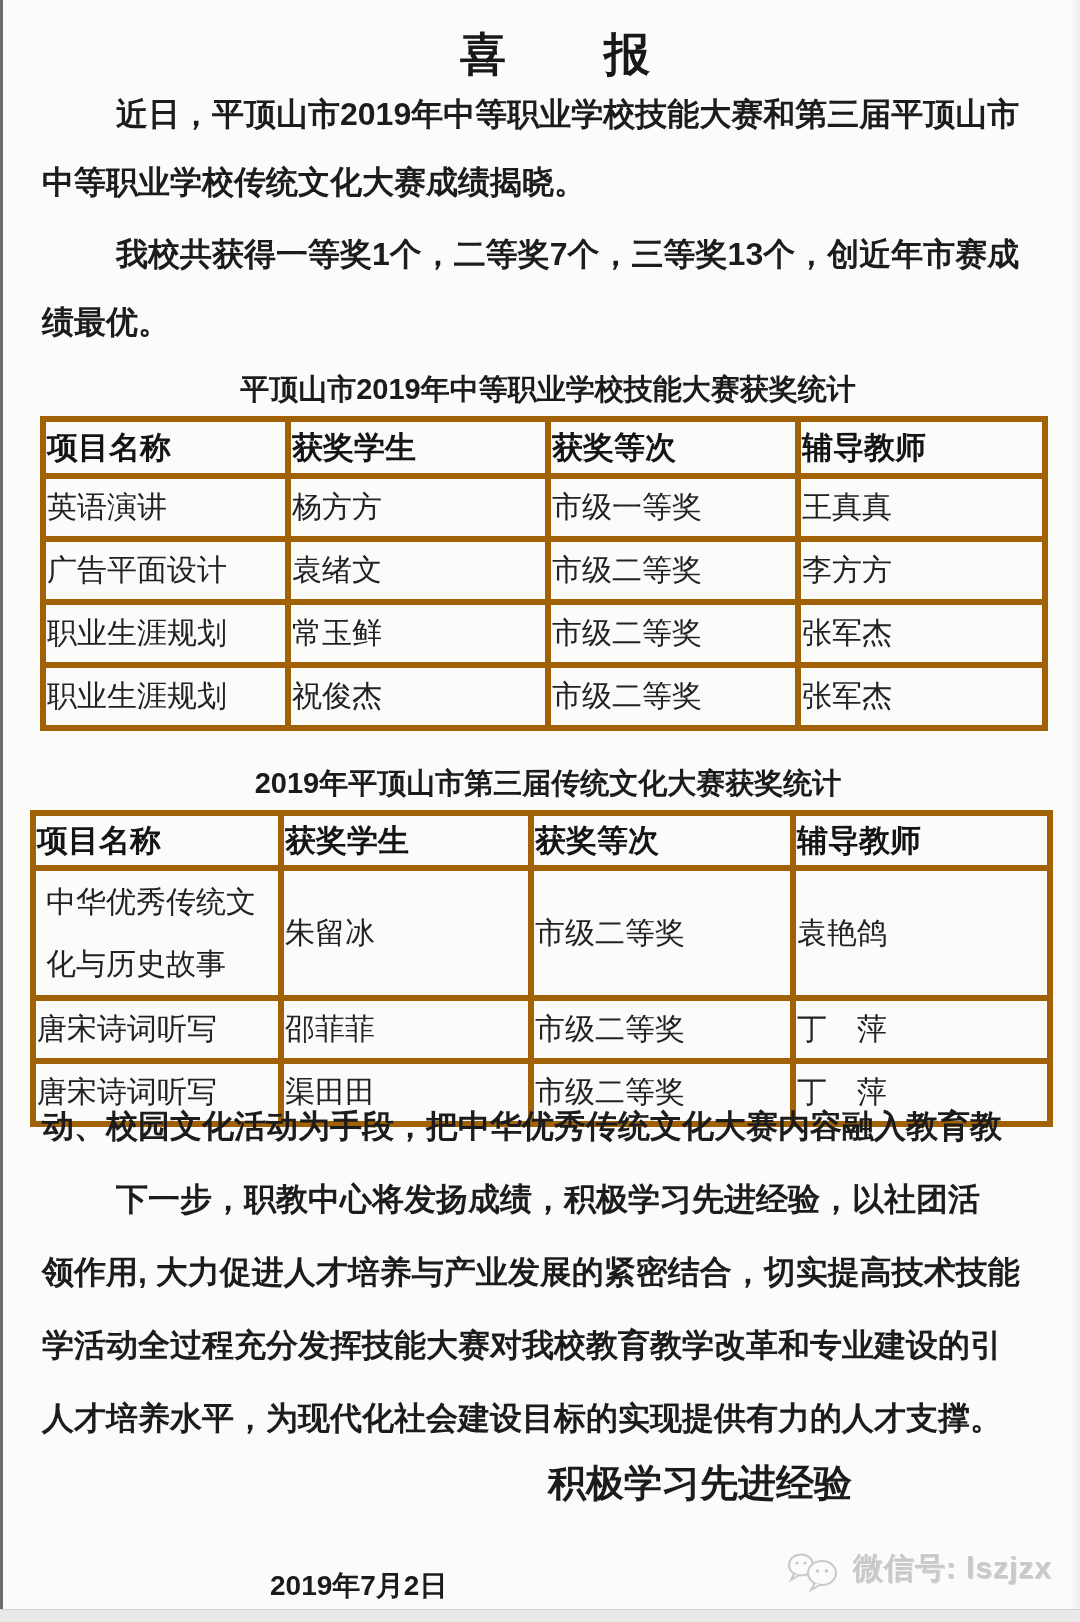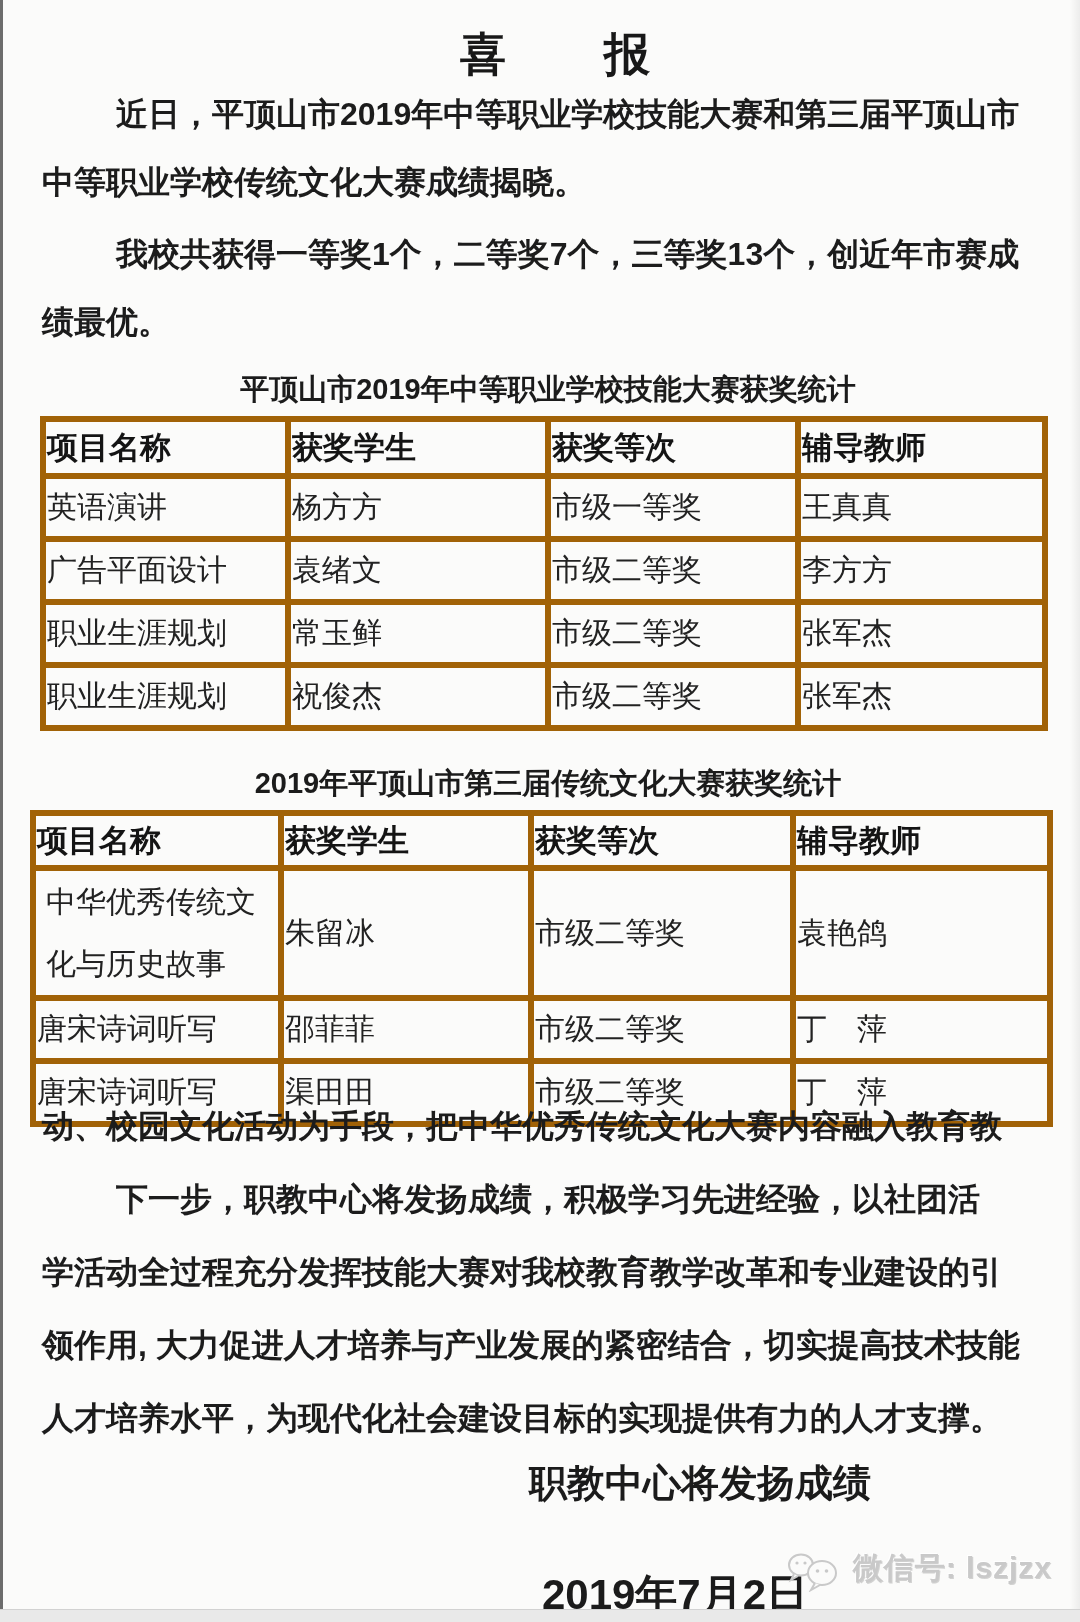--- a/index.html
+++ b/index.html
@@ -68,21 +68,21 @@
   #table2 td.project-wrap {
     word-break: break-all; line-height: 62px; padding: 0 10px;
   }
 
   .signature-org {
     position: absolute; top: 1458px; left: 320px; right: 0;
     text-align: center; font-size: 38px; font-weight: 600; color: #1b1b1b;
   }
   .signature-date {
     position: absolute; top: 1567px; left: 270px; right: 0;
-    text-align: center; font-size: 42px; font-weight: 600; color: #1b1b1b;
+    font-size: 28px; font-weight: 600; color: #1b1b1b;
   }
 
   .watermark {
     position: absolute; top: 1548px; right: 28px;
     display: flex; gap: 10px;
     color: #c6c6c6;
   }
   .watermark .wm-text {
     font-size: 30px; font-weight: 600; letter-spacing: 1px;
     color: #c9c9c9;
@@ -189,26 +189,26 @@
       <td>渠田田</td>
       <td>市级二等奖</td>
       <td>丁　萍</td>
     </tr>
   </tbody>
 </table>
 
 <div class="para" id="p3">
   <div class="line">动、校园文化活动为手段，把中华优秀传统文化大赛内容融入教育教</div>
   <div class="line indent">下一步，职教中心将发扬成绩，积极学习先进经验，以社团活</div>
+  <div class="line">领作用, 大力促进人才培养与产业发展的紧密结合，切实提高技术技能</div>
   <div class="line">学活动全过程充分发挥技能大赛对我校教育教学改革和专业建设的引</div>
-  <div class="line">领作用, 大力促进人才培养与产业发展的紧密结合，切实提高技术技能</div>
   <div class="line">人才培养水平，为现代化社会建设目标的实现提供有力的人才支撑。</div>
 </div>
 
-<div class="signature-org">职教中心将发扬成绩</div>
+<div class="signature-org">积极学习先进经验</div>
 <div class="signature-date">2019年7月2日</div>
 
 <div class="watermark">
   <span>
     <svg width="58" height="44" viewBox="0 0 58 44" fill="none">
       <ellipse cx="16" cy="17" rx="12" ry="10.5" stroke="#c9c9c9" stroke-width="2"></ellipse>
       <path d="M9 26 L6 32 L13 28" stroke="#c9c9c9" stroke-width="2" fill="#fbfbfa"></path>
       <circle cx="12" cy="15" r="1.6" fill="#c9c9c9"></circle>
       <circle cx="20" cy="15" r="1.6" fill="#c9c9c9"></circle>
       <ellipse cx="37" cy="25" rx="14" ry="12" stroke="#c9c9c9" stroke-width="2" fill="#fbfbfa"></ellipse>

